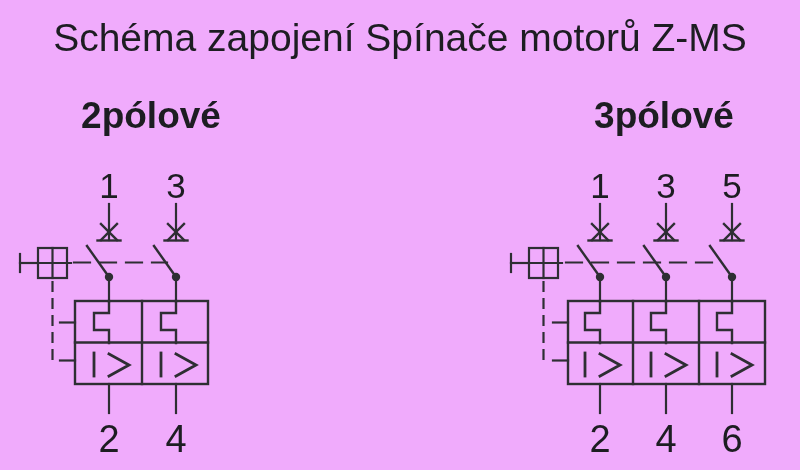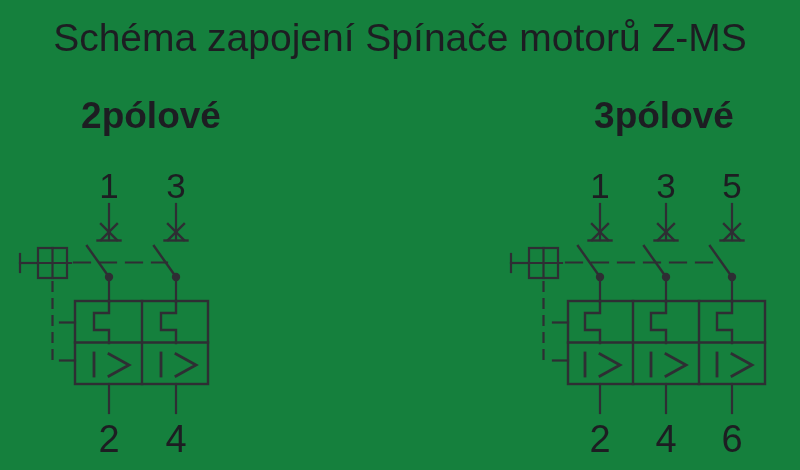--- a/index.html
+++ b/index.html
@@ -1,20 +1,20 @@
 <!DOCTYPE html>
 <html><head>
 <meta charset="utf-8">
 <style>
   html, body { margin: 0; padding: 0; background: #ffffff; }
   .stage {
     position: relative;
     width: 800px;
     height: 470px;
-    background: #15803d;
+    background: #f0abfc;
     overflow: hidden;
     font-family: "Liberation Sans", sans-serif;
   }
   svg { position: absolute; left: 0; top: 0; }
   .t-title   { font-size: 39px; font-weight: 400; }
   .t-sub     { font-size: 37px; font-weight: 700; }
   .t-num-top { font-size: 35px; font-weight: 400; }
   .t-num-bot { font-size: 38px; font-weight: 400; }
   text { text-anchor: middle; }
 </style>

